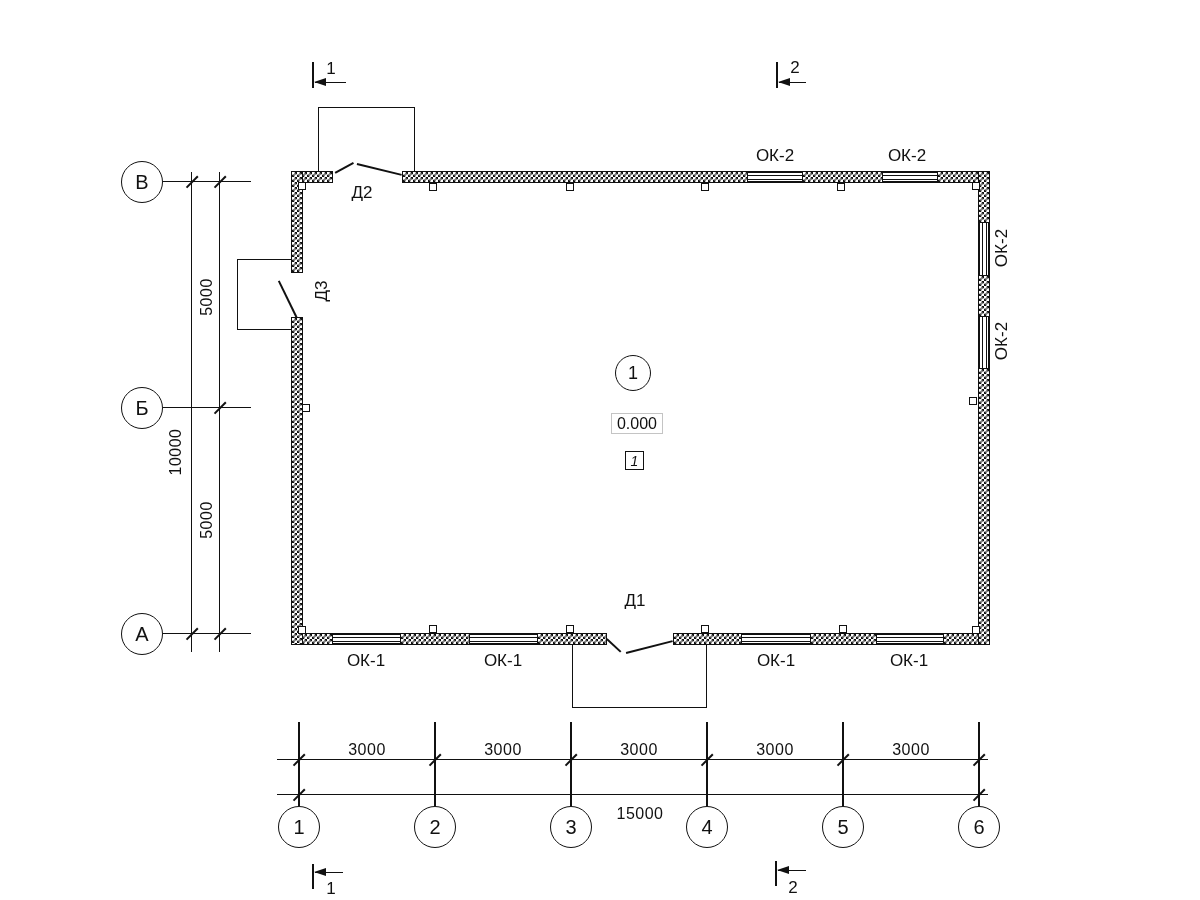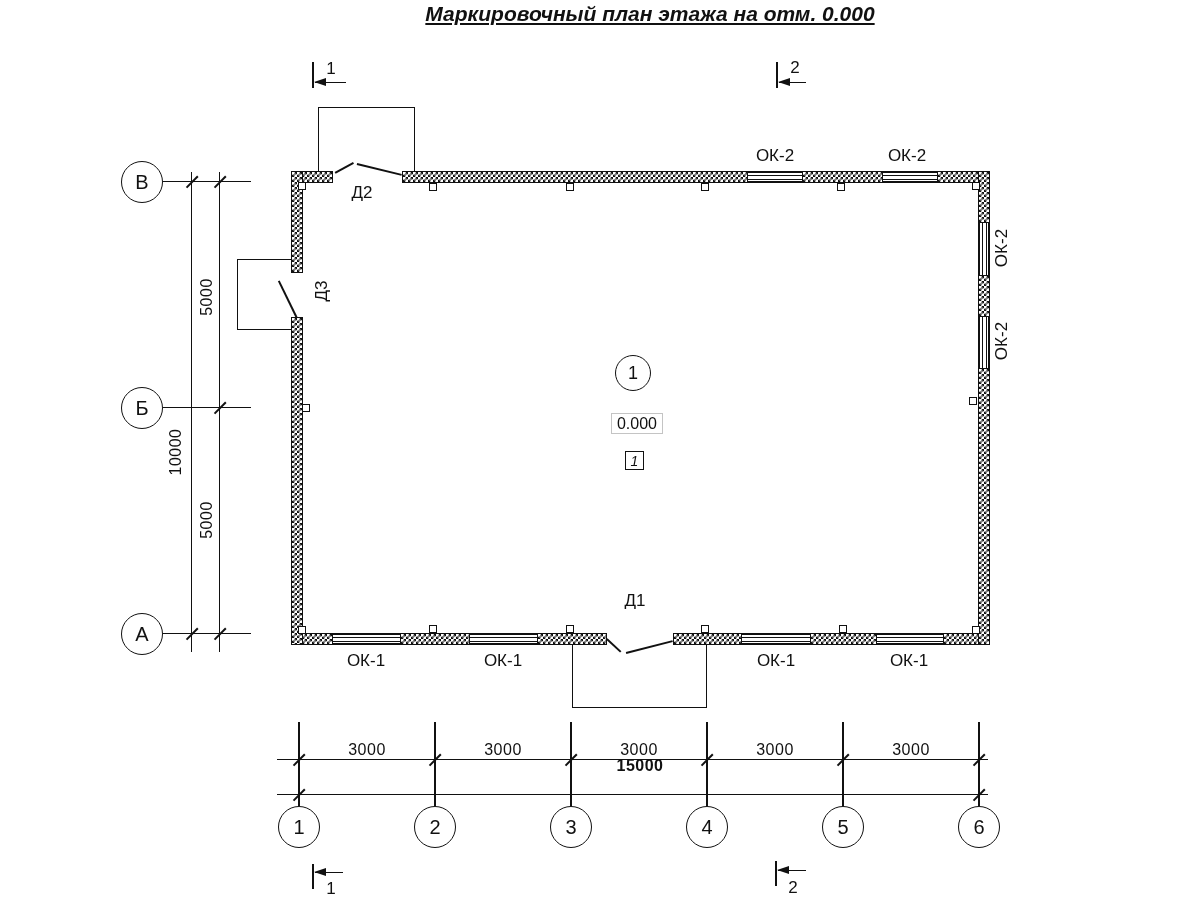--- a/index.html
+++ b/index.html
@@ -43,21 +43,20 @@
   .elev-box{position:absolute;left:611px;top:413px;width:52px;height:21px;box-sizing:border-box;border:1px solid #c4c4c4;
             background:#fff;display:flex;align-items:center;justify-content:center;font-size:16px;}
   .type-box{position:absolute;left:625px;top:451px;width:19px;height:19px;box-sizing:border-box;border:1.5px solid #111;
             background:#fff;display:flex;align-items:center;justify-content:center;font-size:14px;font-style:italic;}
 </style>
 </head>
 <body>
 
 <div id="sheet">
 
-  <div class="title">Маркировочный план этажа на отм. 0.000</div>
 
   <div class="vl" style="left:312px;top:62px;height:26px;"></div>
   <div class="hl" style="left:315px;top:82px;width:31px;height:1.2px;"></div>
   <div class="ah" style="left:314px;top:78px;"></div>
   <div class="lbl" style="left:321px;top:60px;width:20px;">1</div>
 
   <div class="vl" style="left:776px;top:62px;height:26px;"></div>
   <div class="hl" style="left:779px;top:82px;width:27px;height:1.2px;"></div>
   <div class="ah" style="left:778px;top:78px;"></div>
   <div class="lbl" style="left:785px;top:59px;width:20px;">2</div>
@@ -201,21 +200,21 @@
   <div class="tick" style="left:699px;top:759px;"></div>
   <div class="tick" style="left:835px;top:759px;"></div>
   <div class="tick" style="left:971px;top:759px;"></div>
   <div class="tick" style="left:291px;top:794px;"></div>
   <div class="tick" style="left:971px;top:794px;"></div>
   <div class="dim" style="left:337px;top:742px;width:60px;">3000</div>
   <div class="dim" style="left:473px;top:742px;width:60px;">3000</div>
   <div class="dim" style="left:609px;top:742px;width:60px;">3000</div>
   <div class="dim" style="left:745px;top:742px;width:60px;">3000</div>
   <div class="dim" style="left:881px;top:742px;width:60px;">3000</div>
-  <div class="dim" style="left:610px;top:758px;width:60px;font-weight:bold;">15000</div>
+  <div class="dim" style="left:610px;top:806px;width:60px;">15000</div>
   <div class="bubble" style="left:278px;top:806px;">
     <span>1</span>
   </div>
   <div class="bubble" style="left:414px;top:806px;">
     <span>2</span>
   </div>
   <div class="bubble" style="left:550px;top:806px;">
     <span>3</span>
   </div>
   <div class="bubble" style="left:686px;top:806px;">

